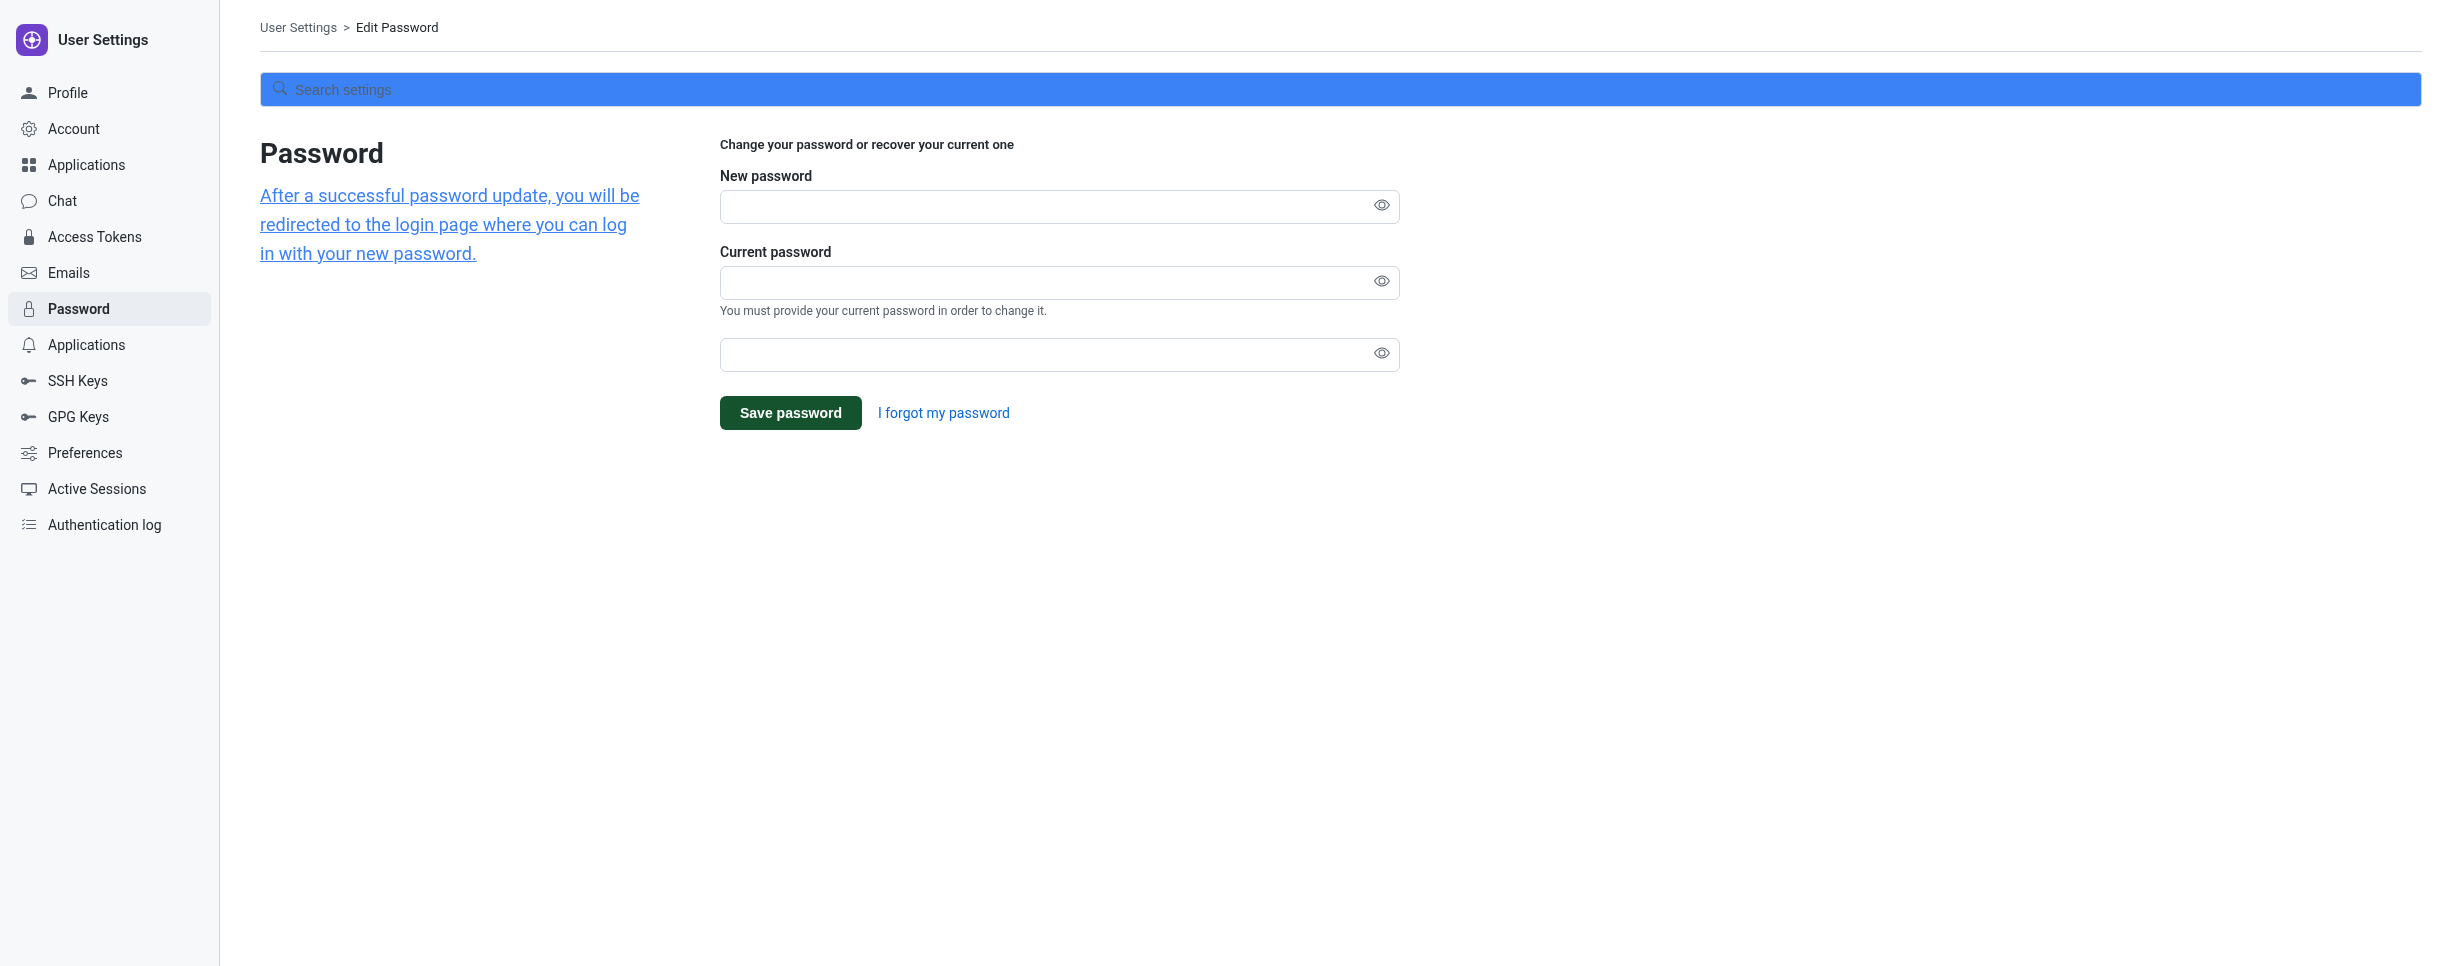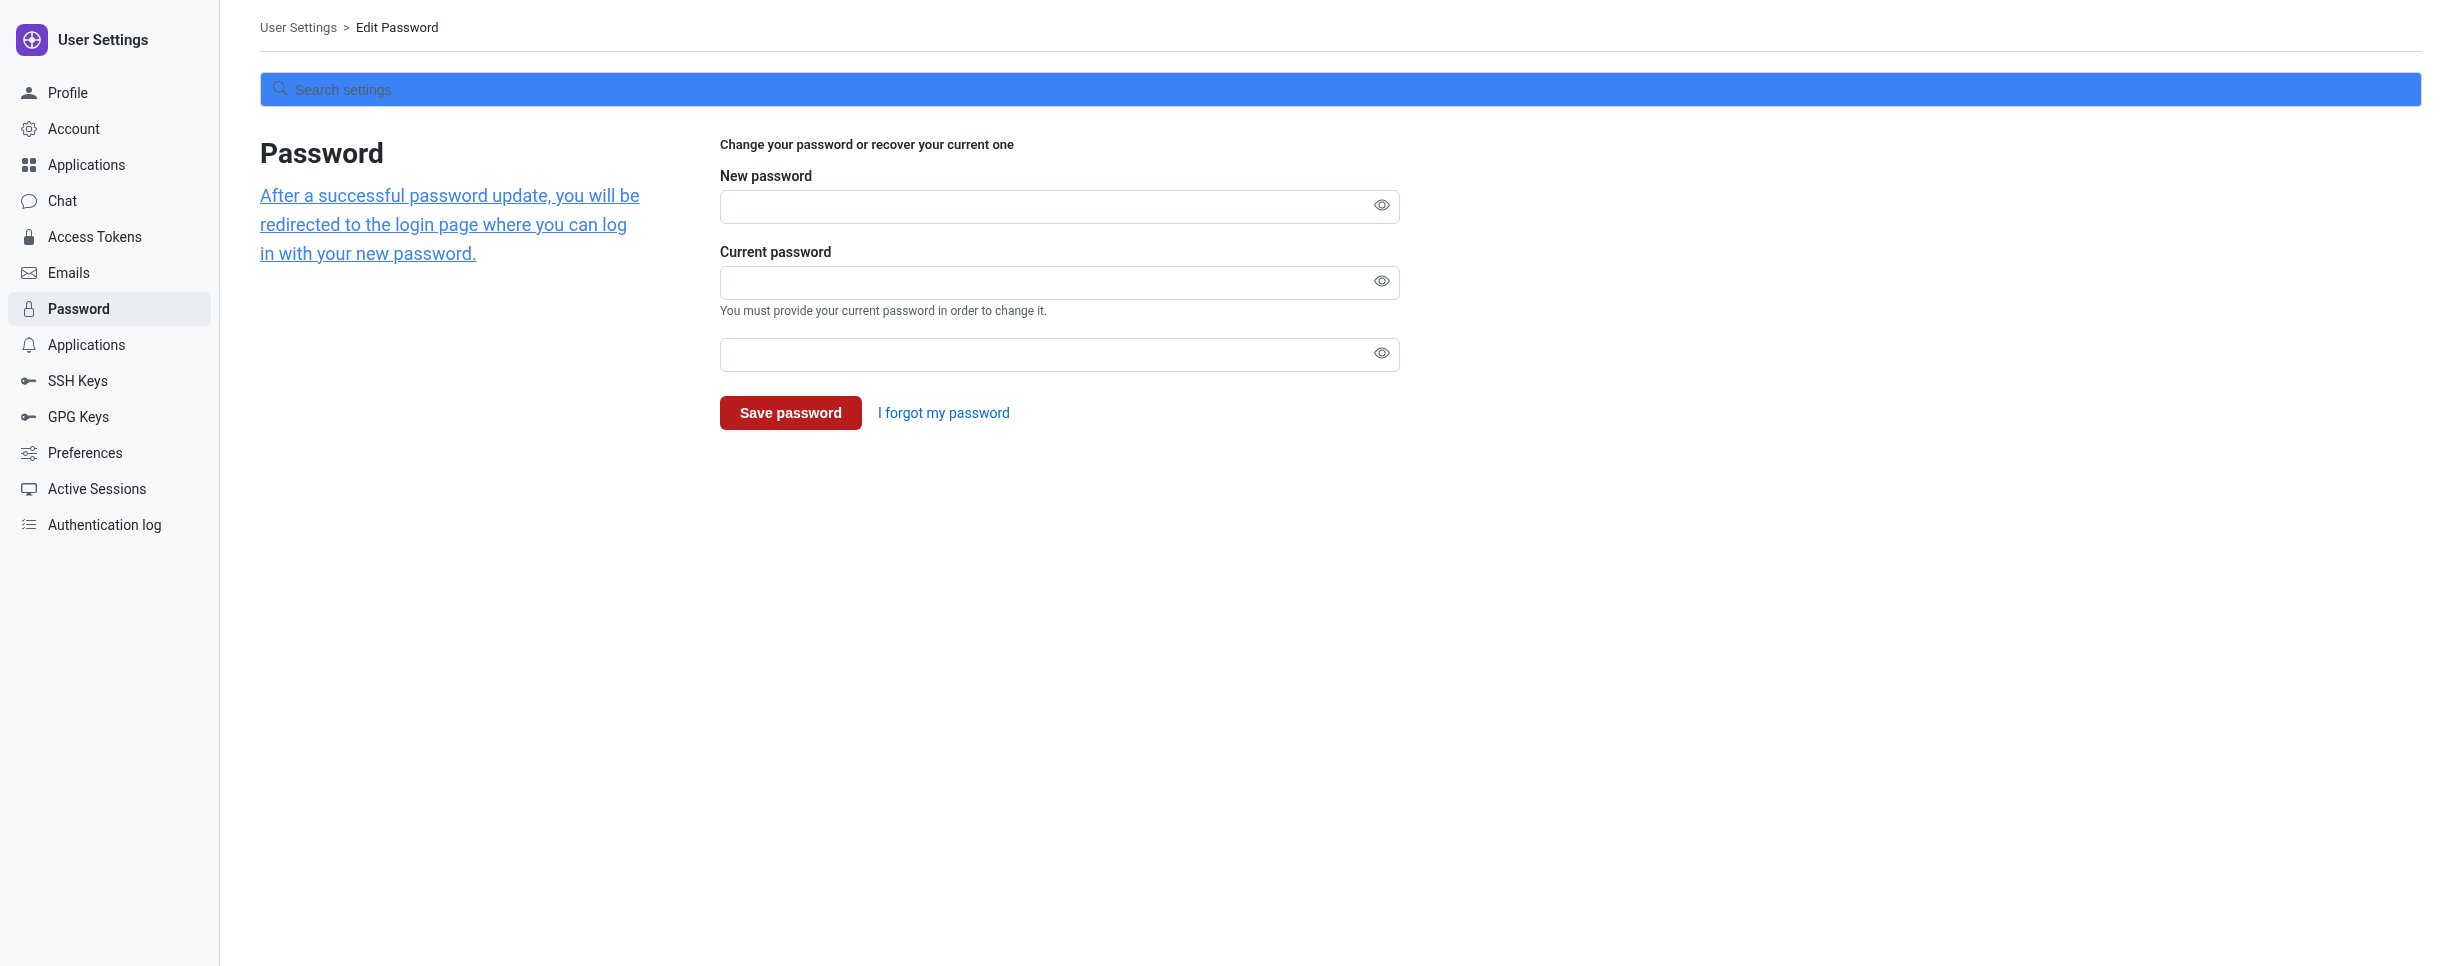--- a/index.html
+++ b/index.html
@@ -227,21 +227,21 @@
     }
 
     .form-actions {
       display: flex;
       align-items: center;
       gap: 16px;
       margin-top: 24px;
     }
 
     .btn-primary {
-      background: #b91c1c;
+      background: #14532d;
       color: white;
       border: none;
       border-radius: 6px;
       padding: 9px 20px;
       font-size: 14px;
       font-weight: 600;
       cursor: pointer;
       transition: background 0.1s;
     }
 

